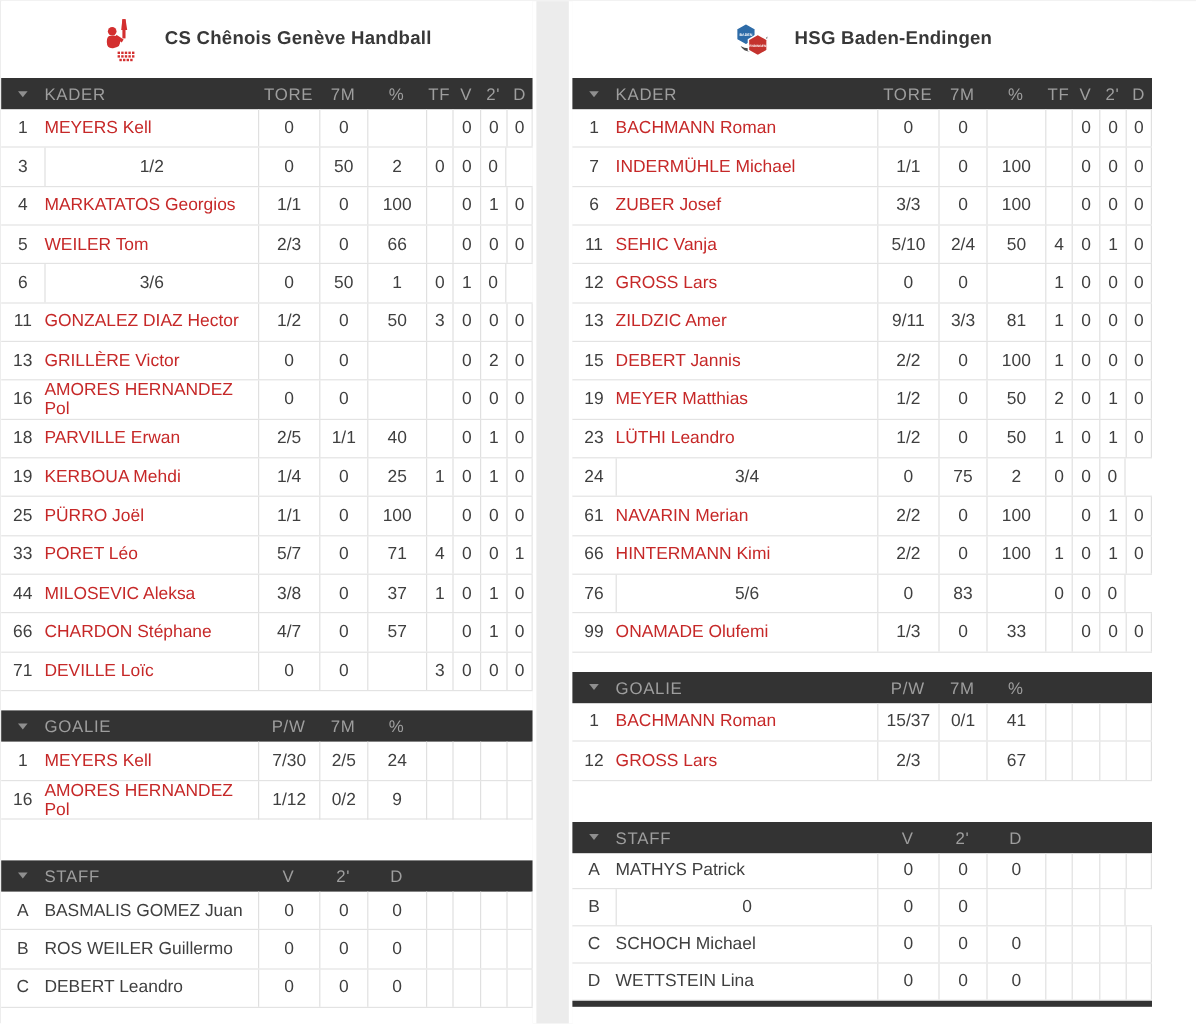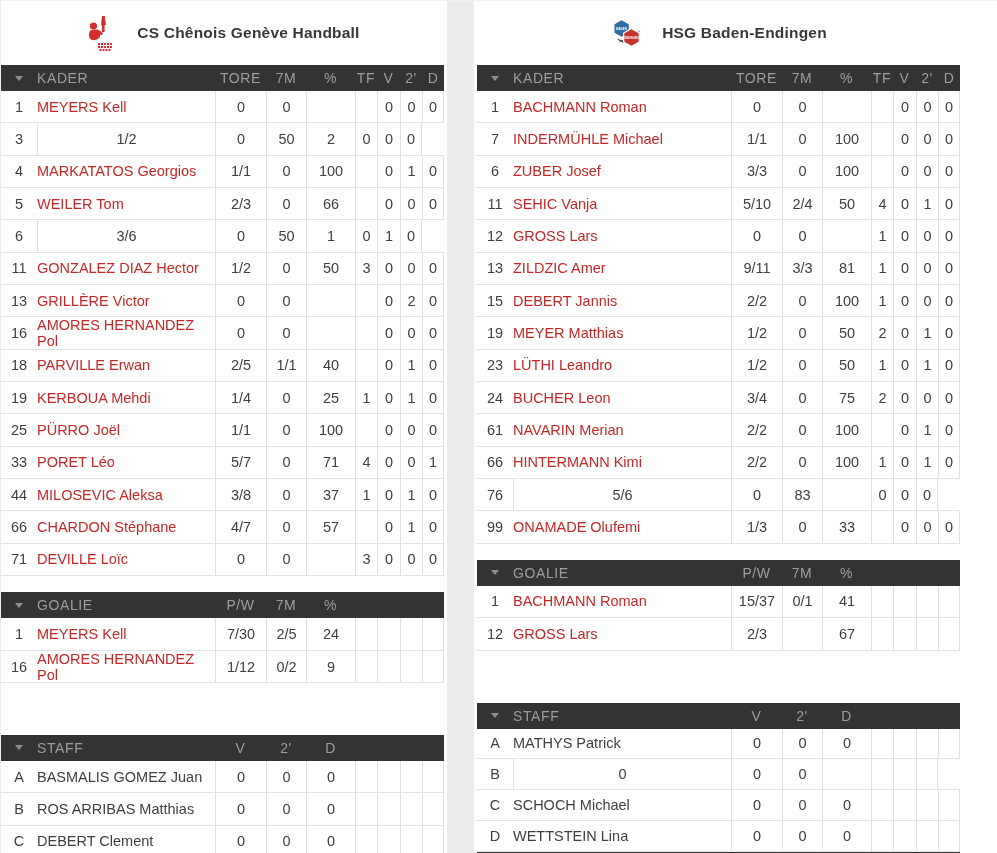--- a/index.html
+++ b/index.html
@@ -27,21 +27,21 @@
 
   .grid-row { height:32.35px; border-bottom:1px solid #e3e3e3; font-size:14.5px; color:#3f3f3f; }
   .cell { display:flex; align-items:center; }
   .cell.num { justify-content:center; }
   .cell.name { justify-content:flex-start; }
   .cell.name.red { color:#c62828; cursor:pointer; }
   .cell.stat { justify-content:center; border-left:1px solid #e0e0e0; }
   .grid-row .stat:last-child { border-right:1px solid #e0e0e0; }
 
   .section-goalie { margin-top:16px; }
-  .section-staff  { margin-top:52px; }
+  .section-staff  { margin-top:34px; }
   .panel-right .section-staff .grid-row { height:30.8px; }
   .cutoff { height:5px; background:#333333; }
 </style>
 </head>
 <body>
 
 <div class="page">
 
   <section class="panel panel-left">
     <header class="team-header">
@@ -307,32 +307,32 @@
           <span class="cell stat">0</span>
           <span class="cell stat">0</span>
           <span class="cell stat">0</span>
           <span class="cell stat"></span>
           <span class="cell stat"></span>
           <span class="cell stat"></span>
           <span class="cell stat"></span>
         </div>
         <div class="grid-row">
           <span class="cell num">B</span>
-          <span class="cell name">ROS ARRIBAS Matthias</span>
+          <span class="cell name">ROS WEILER Guillermo</span>
           <span class="cell stat">0</span>
           <span class="cell stat">0</span>
           <span class="cell stat">0</span>
           <span class="cell stat"></span>
           <span class="cell stat"></span>
           <span class="cell stat"></span>
           <span class="cell stat"></span>
         </div>
         <div class="grid-row">
           <span class="cell num">C</span>
-          <span class="cell name">DEBERT Clement</span>
+          <span class="cell name">DEBERT Leandro</span>
           <span class="cell stat">0</span>
           <span class="cell stat">0</span>
           <span class="cell stat">0</span>
           <span class="cell stat"></span>
           <span class="cell stat"></span>
           <span class="cell stat"></span>
           <span class="cell stat"></span>
         </div>
       </div>
   </section>
@@ -460,21 +460,20 @@
           <span class="cell stat">1/2</span>
           <span class="cell stat">0</span>
           <span class="cell stat">50</span>
           <span class="cell stat">1</span>
           <span class="cell stat">0</span>
           <span class="cell stat">1</span>
           <span class="cell stat">0</span>
         </div>
         <div class="grid-row">
           <span class="cell num">24</span>
-          <span class="cell name red">BUCHER Leon</span>
           <span class="cell stat">3/4</span>
           <span class="cell stat">0</span>
           <span class="cell stat">75</span>
           <span class="cell stat">2</span>
           <span class="cell stat">0</span>
           <span class="cell stat">0</span>
           <span class="cell stat">0</span>
         </div>
         <div class="grid-row">
           <span class="cell num">61</span>

